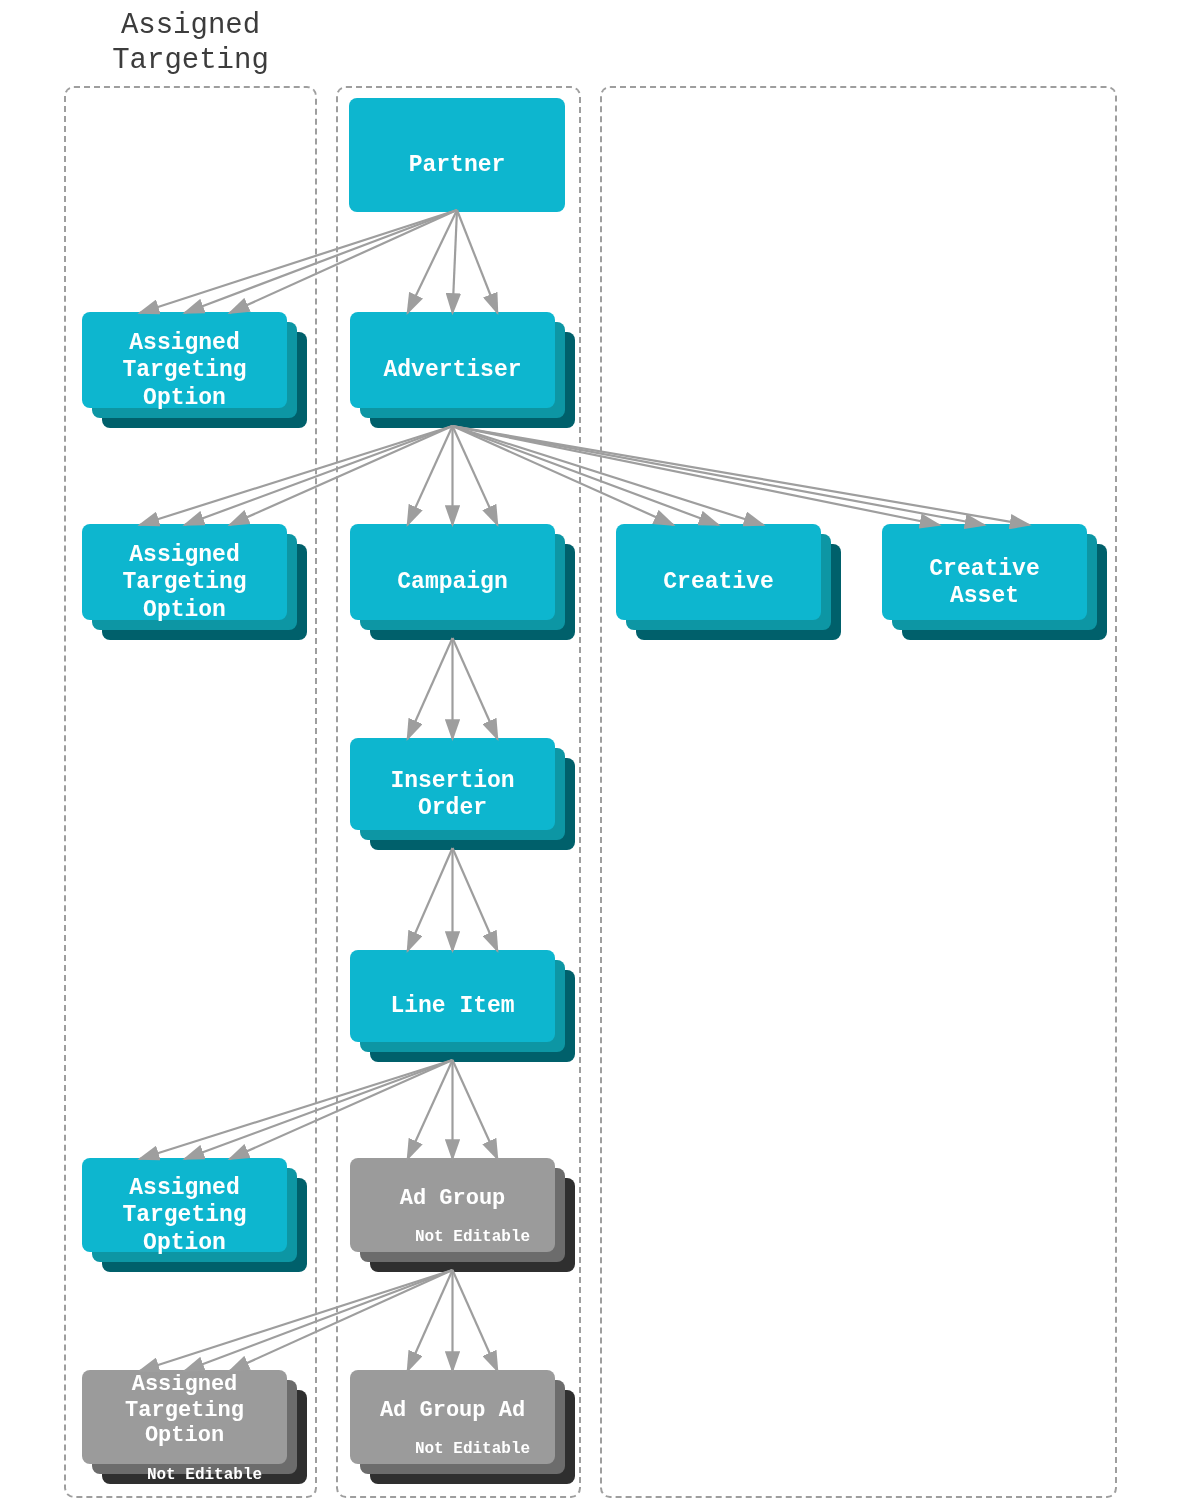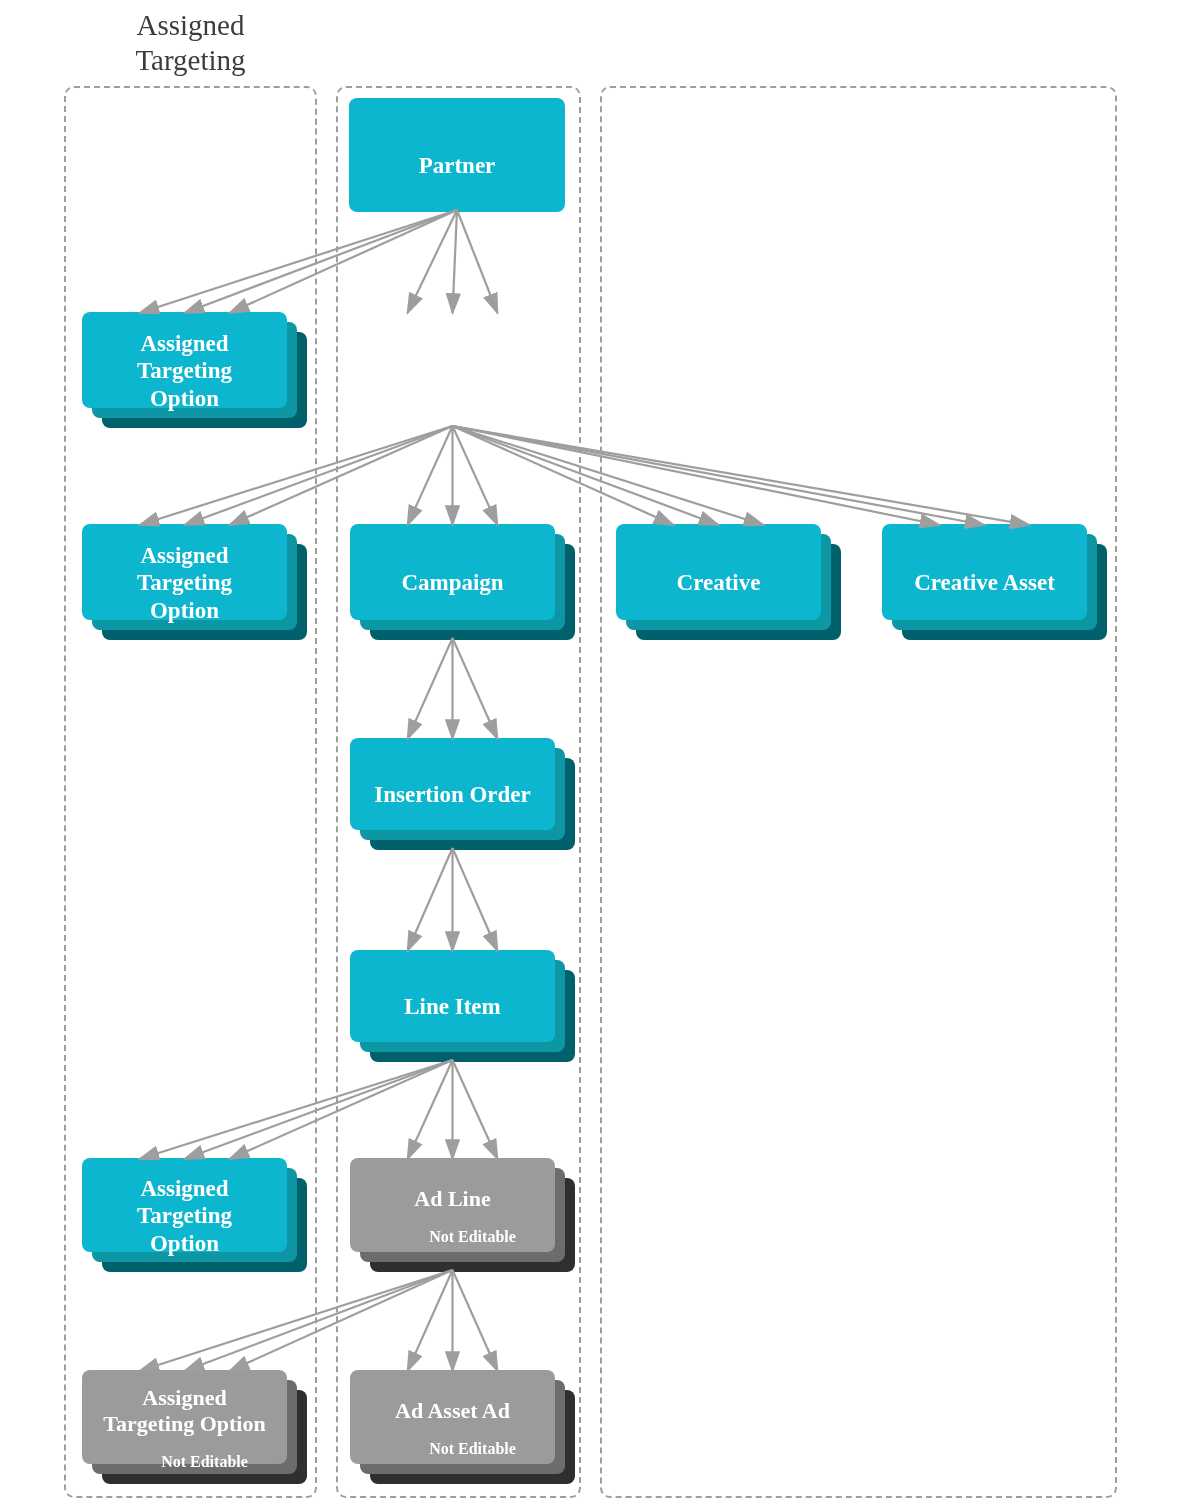--- a/index.html
+++ b/index.html
@@ -1,19 +1,19 @@
 <!DOCTYPE html>
 <html style="--canvas-bg: #ffffff; --node-teal: #0db6cf; --node-teal-mid: #0d96a4; --node-teal-dark: #00606b; --node-gray: #9b9b9b; --node-gray-mid: #6c6c6c; --node-gray-dark: #2f2f2f; --arrow: #9e9e9e; --border: #9e9e9e; --header-text: #3c3c3c;"><head>
 <meta charset="utf-8">
 <style>
   html,body { margin:0; padding:0; background:#ffffff; }
   .canvas {
     position:relative; width:1184px; height:1508px; overflow:hidden;
     background:var(--canvas-bg,#fff);
-    font-family:Liberation Serif, serif;
+    font-family:Liberation Mono, monospace;
   }
   .col {
     position:absolute; box-sizing:border-box;
     border:2px dashed var(--border,#9e9e9e); border-radius:10px;
     background:transparent;
   }
   .col-header {
     position:absolute; text-align:center;
     font-size:29px; line-height:1.22; color:var(--header-text,#3c3c3c);
     white-space:pre-line;
@@ -70,20 +70,25 @@
   </div>
 
   <div class="node teal stacked" id="node-ato-partner" style="left:82px;top:312px;width:205px;height:96px">
     <div class="face">
       <span class="label">Assigned
 Targeting
 Option</span>
     </div>
   </div>
 
+  <div class="node teal stacked" id="node-advertiser" style="left:350px;top:312px;width:205px;height:96px">
+    <div class="face">
+      <span class="label">Advertiser</span>
+    </div>
+  </div>
 
   <div class="node teal stacked" id="node-ato-advertiser" style="left:82px;top:524px;width:205px;height:96px">
     <div class="face">
       <span class="label">Assigned
 Targeting
 Option</span>
     </div>
   </div>
 
   <div class="node teal stacked" id="node-campaign" style="left:350px;top:524px;width:205px;height:96px">
@@ -119,36 +124,36 @@
   <div class="node teal stacked" id="node-ato-line-item" style="left:82px;top:1158px;width:205px;height:94px">
     <div class="face">
       <span class="label">Assigned
 Targeting
 Option</span>
     </div>
   </div>
 
   <div class="node gray stacked" id="node-ad-group" style="left:350px;top:1158px;width:205px;height:94px">
     <div class="face">
-      <span class="label">Ad Line</span>
+      <span class="label">Ad Group</span>
       <span class="sublabel">Not Editable</span>
     </div>
   </div>
 
   <div class="node gray stacked" id="node-ato-ad-group" style="left:82px;top:1370px;width:205px;height:94px">
     <div class="face">
       <span class="label">Assigned
 Targeting Option</span>
       <span class="sublabel">Not Editable</span>
     </div>
   </div>
 
   <div class="node gray stacked" id="node-ad-group-ad" style="left:350px;top:1370px;width:205px;height:94px">
     <div class="face">
-      <span class="label">Ad Asset Ad</span>
+      <span class="label">Ad Group Ad</span>
       <span class="sublabel">Not Editable</span>
     </div>
   </div>
 
   <svg class="arrows" id="arrow-svg" viewBox="0 0 1184 1508">
     <defs>
       <marker id="ah" markerUnits="strokeWidth" markerWidth="10" markerHeight="7" refX="9" refY="3.5" orient="auto">
         <path id="ah-path" d="M0,0 L10,3.5 L0,7 Z" fill="#9e9e9e"></path>
       </marker>
     </defs>

